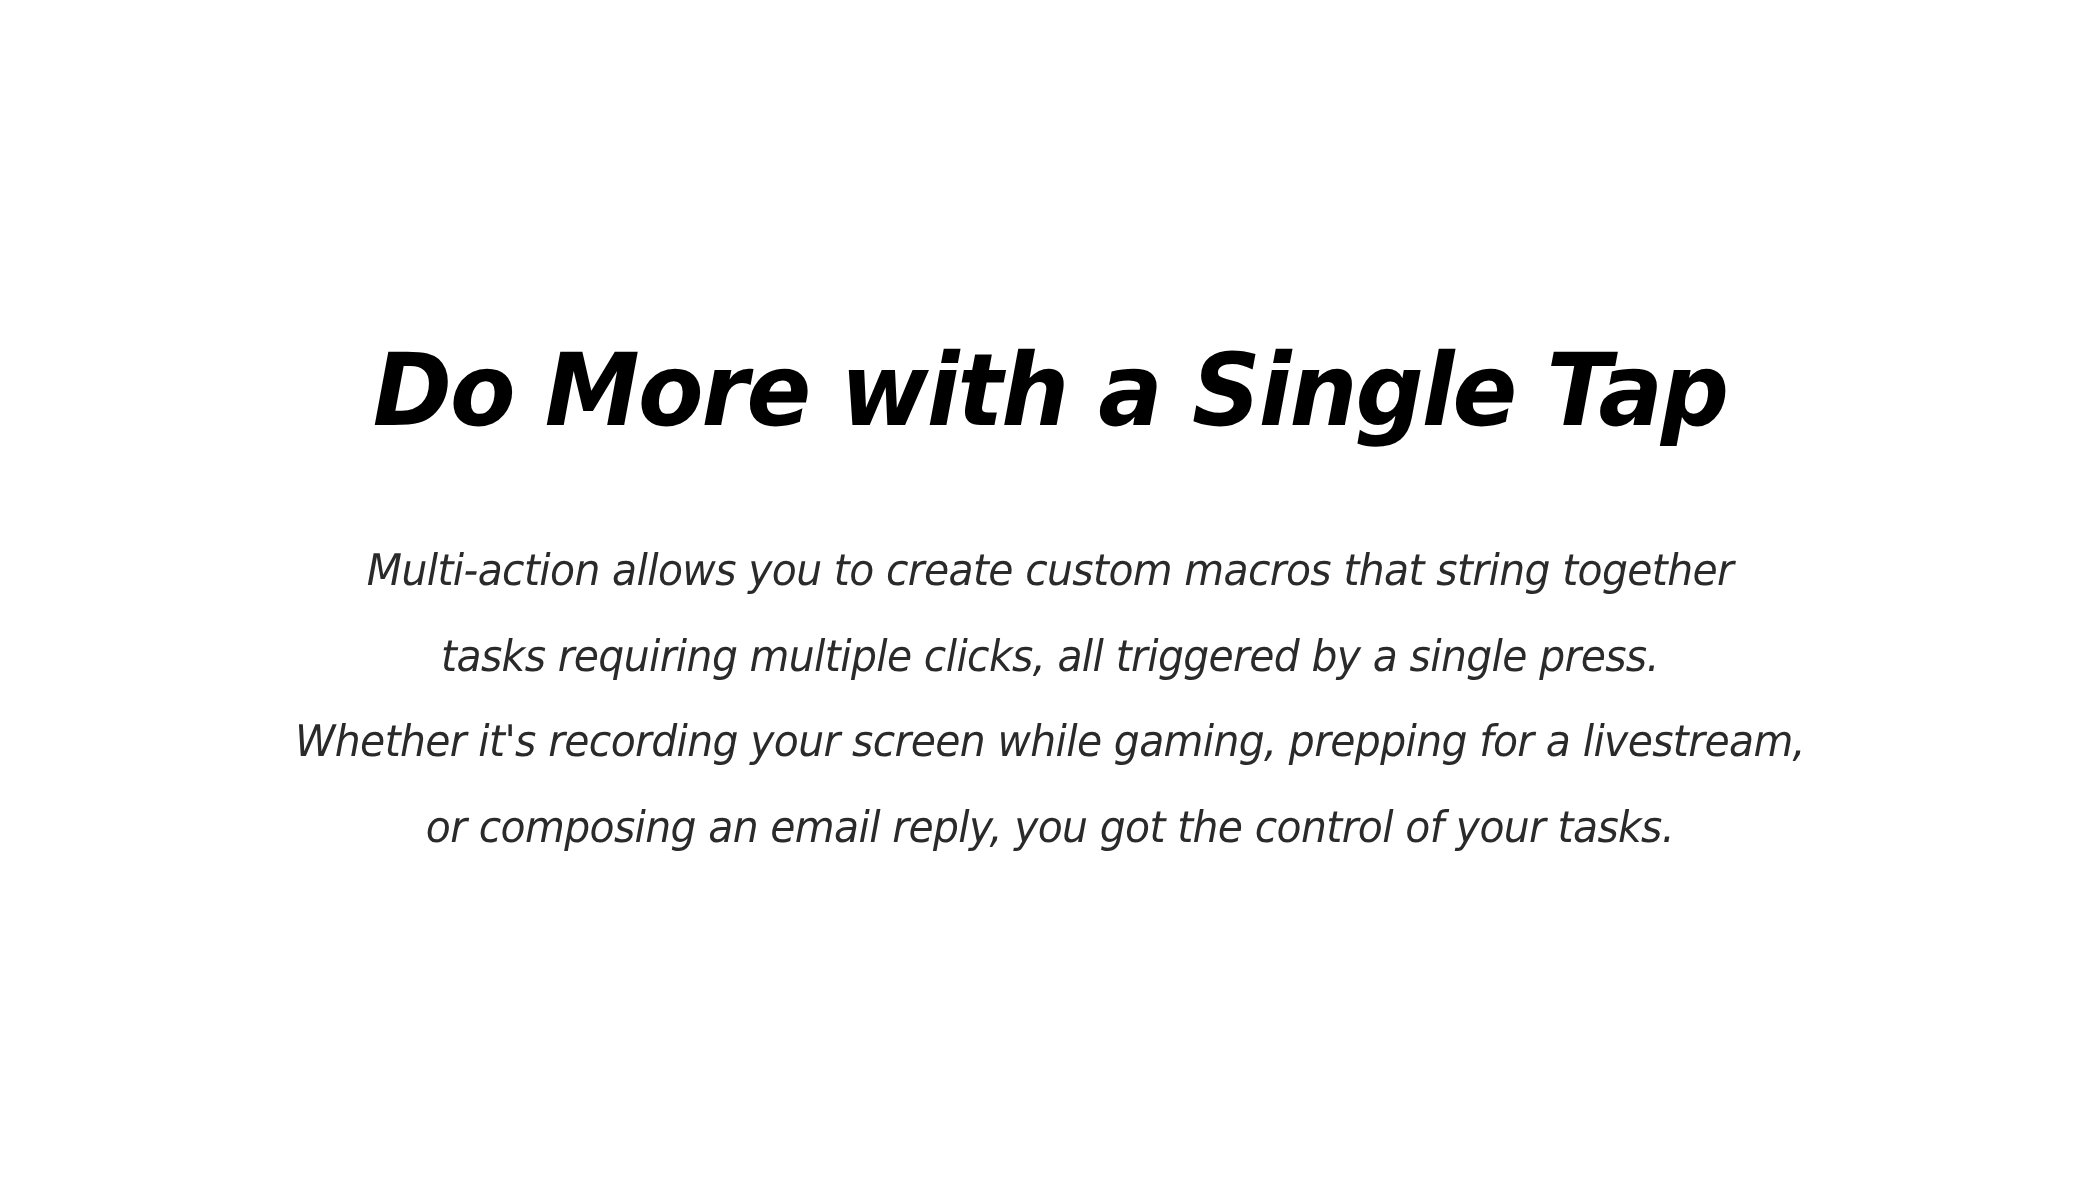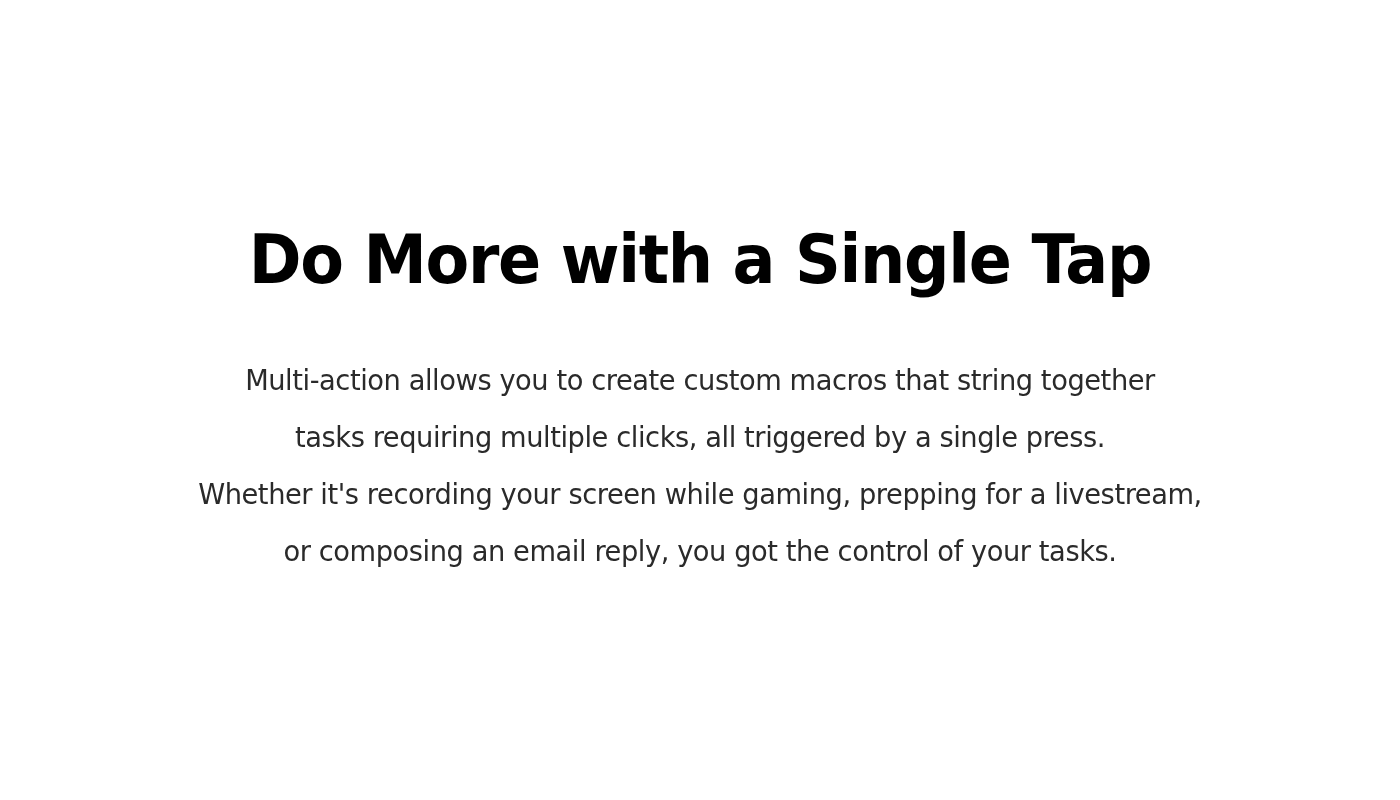--- a/index.html
+++ b/index.html
@@ -13,20 +13,21 @@
     font-family: "Liberation Sans", sans-serif;
     overflow: hidden;
   }
 
   .slide {
     position: relative;
     width: 1400px;
     height: 800px;
     background: #ffffff;
     box-sizing: border-box;
+    font-style: italic;
   }
 
   .content-block {
     position: absolute;
     left: 0;
     top: 0;
     width: 1400px;
     text-align: center;
   }
 

